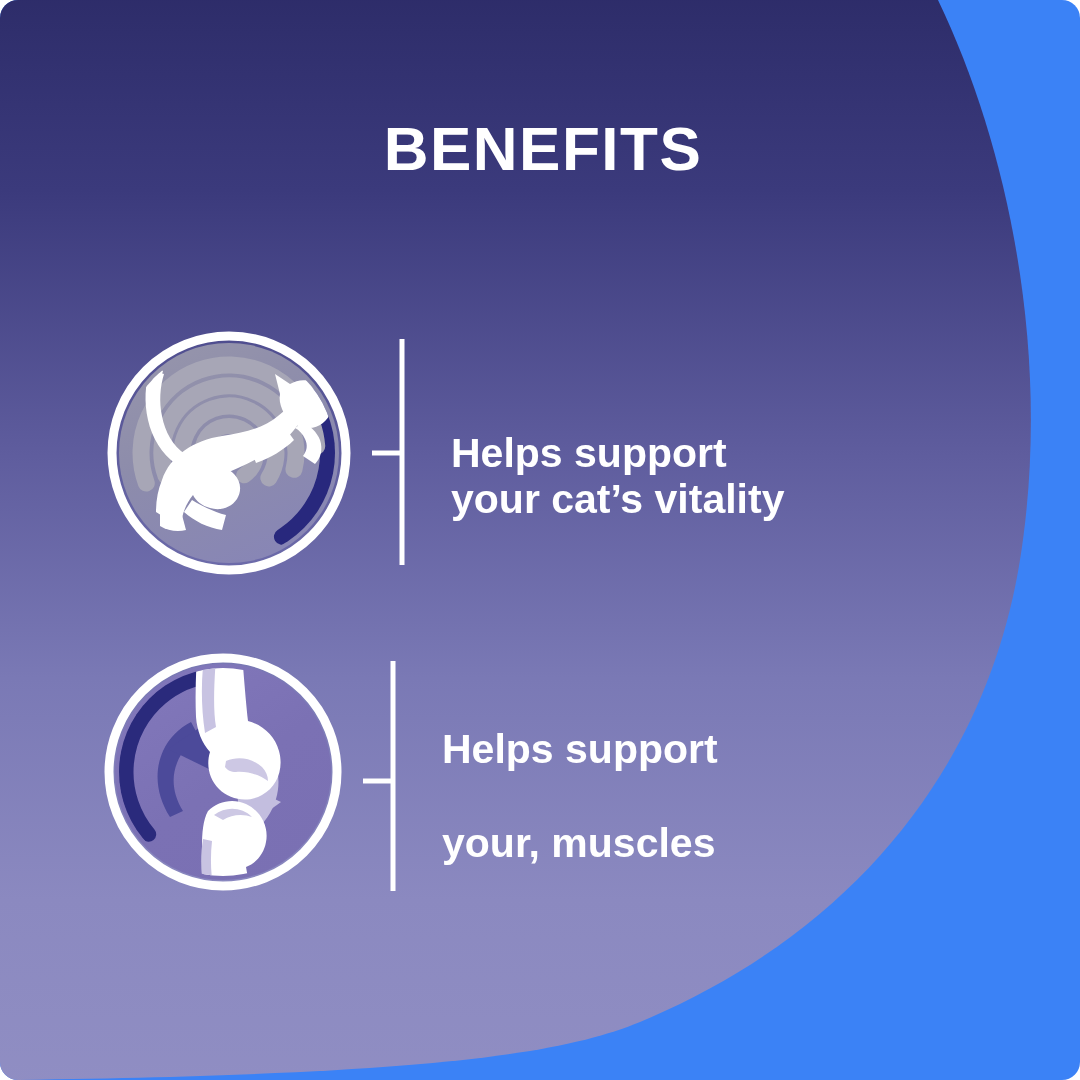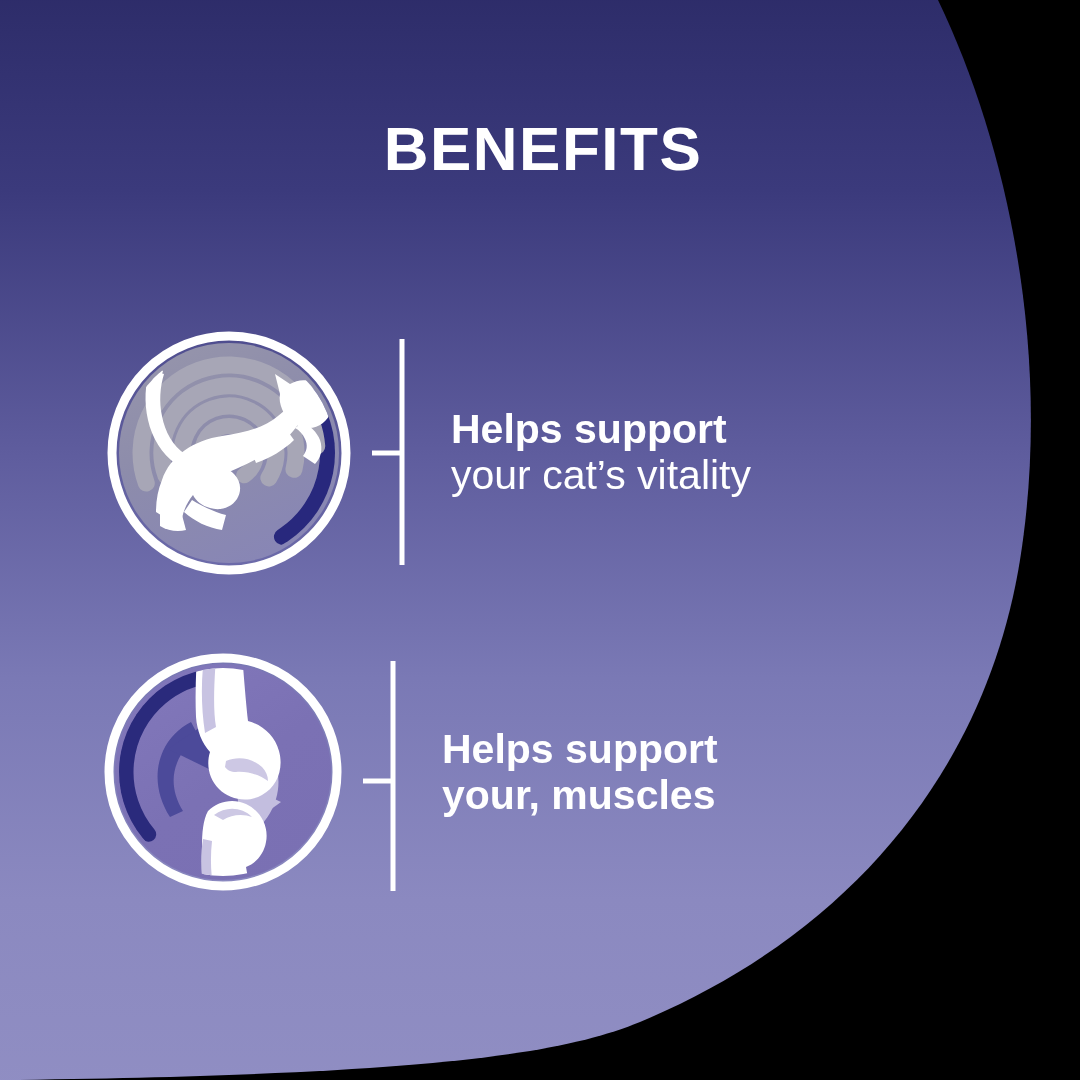--- a/index.html
+++ b/index.html
@@ -8,22 +8,23 @@
     padding: 0;
     background: #ffffff;
   }
   body {
     font-family: "Liberation Sans", sans-serif;
   }
   #stage {
     position: relative;
     width: 1080px;
     height: 1080px;
-    background: #000000;
+    background: #3b82f6;
     overflow: hidden;
+    border-radius: 18px;
   }
 
   
   #panel-svg {
     position: absolute;
     left: 0;
     top: 0;
     width: 1080px;
     height: 1080px;
     display: block;
@@ -84,22 +85,22 @@
     font-family: "Liberation Sans", sans-serif;
   }
   #benefit-text-0 {
     margin-left: 39px;
     font-size: 41px;
   }
   #benefit-text-1 {
     margin-left: 39px;
     font-size: 41px;
   }
-  .line-bold   { font-weight: bold;   display: block; white-space: nowrap; }
-  .line-normal { font-weight: normal; display: block; white-space: nowrap; }
+  .line-bold   { font-weight: bold;   display: block; white-space: nowrap; margin-top: 48px; }
+  .line-normal { font-weight: bold; display: block; white-space: nowrap; }
 </style>
 </head>
 <body>
 
 <div id="stage">
 
   <svg id="panel-svg" viewBox="0 0 1080 1080" aria-hidden="true">
     <defs>
       <linearGradient id="panelGrad" x1="0" y1="0" x2="0" y2="1">
         <stop offset="0%" stop-color="#2d2c69"></stop>

